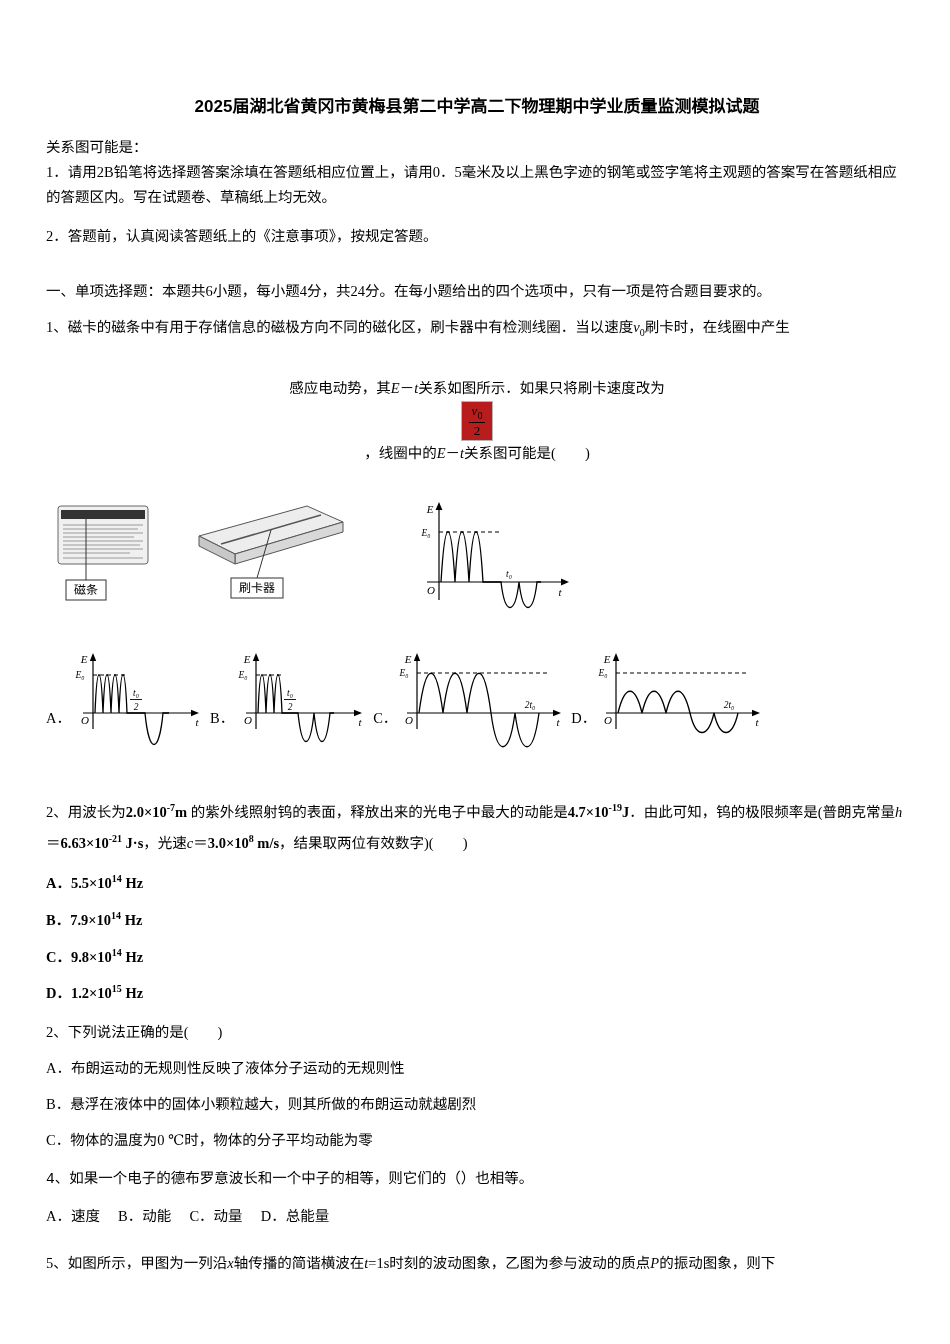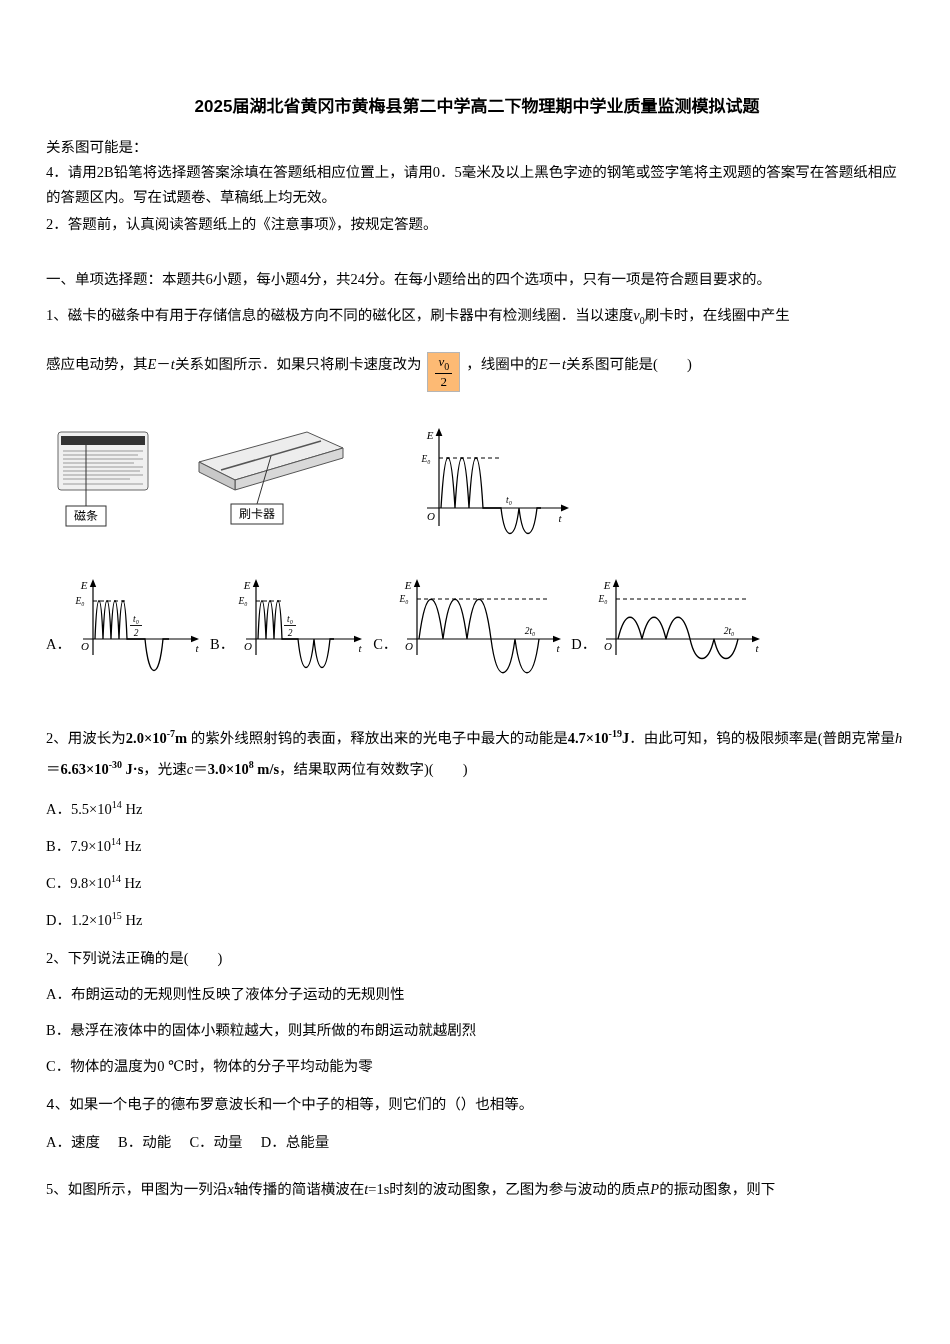--- a/index.html
+++ b/index.html
@@ -9,40 +9,40 @@
     font-family:"Liberation Serif","DejaVu Serif",serif;
     color:#000;
   }
   .page { width:950px; height:1344px; padding:95px 42px 40px 46px; overflow:hidden; background:#fff; }
   .title {
     font-family:"Liberation Sans","DejaVu Sans",sans-serif;
     font-size:17px; font-weight:bold; text-align:center; line-height:1.4;
   }
   .text { font-size:14.5px; line-height:1.72; }
   .notice-header { margin-top:16px; }
-  .notice-item2 { margin-top:2px; }
+  .notice-item2 { margin-top:14px; }
   .section-header { margin-top:30px; }
   .q1-line1 { margin-top:12px; }
-  .q1-line2 { margin-top:22px; display:flex; flex-wrap:nowrap; }
+  .q1-line2 { margin-top:34px; display:flex; align-items:center; flex-wrap:nowrap;flex-direction:column; }
   .frac {
     display:inline-block; text-align:center; vertical-align:middle;
     margin:0 6px; font-size:13px; line-height:1.25;
-    border:1px solid #b5b5b5; padding:1px 7px; background:#fdba74;
+    border:1px solid #b5b5b5; padding:1px 7px; background:#b91c1c;
   }
   .frac .num { display:block; border-bottom:1px solid #000; padding:0 3px; }
   .frac .den { display:block; }
   .figures-row { display:flex; align-items:flex-start; margin-top:34px; margin-left:8px; }
   .fig-gap1 { margin-left:32px; }
   .fig-gap2 { margin-left:62px; }
   .options-row { display:flex; align-items:flex-end; margin-top:26px; }
   .opt { display:flex; align-items:flex-end; margin-right:4px; }
   .opt-label { font-size:14.5px; margin-bottom:36px; white-space:nowrap; }
   .q2-text { margin-top:34px; line-height:2.15; }
   .opt-line { margin-top:11px; }
-  .q2-opt { font-weight:normal; }
+  .q2-opt { font-weight:bold; }
   .q3-text { margin-top:14px; }
   .q4-text { margin-top:14px;font-family:Liberation Mono, monospace; }
   .q4-opts { margin-top:12px; }
   .q5-text { margin-top:22px; }
   sup { font-size:10px; }
   sub { font-size:10px; }
   .fig { display:block; }
   .fig .axis { stroke:#000; stroke-width:1.2; fill:none; }
   .fig .arrow { fill:#000; stroke:none; }
   .fig .dash { stroke:#000; stroke-width:1; stroke-dasharray:4 3; fill:none; }
@@ -56,21 +56,21 @@
   .fig text.small { font-size:9.5px; }
 </style>
 </head>
 <body>
 
 <div class="page">
 
   <div class="title">2025届湖北省黄冈市黄梅县第二中学高二下物理期中学业质量监测模拟试题</div>
 
   <div class="text notice-header">关系图可能是：</div>
-  <div class="text">4．请用2B铅笔将选择题答案涂填在答题纸相应位置上，请用0．5毫米及以上黑色字迹的钢笔或签字笔将主观题的答案写在答题纸相应的答题区内。写在试题卷、草稿纸上均无效。</div>
+  <div class="text">1．请用2B铅笔将选择题答案涂填在答题纸相应位置上，请用0．5毫米及以上黑色字迹的钢笔或签字笔将主观题的答案写在答题纸相应的答题区内。写在试题卷、草稿纸上均无效。</div>
   <div class="text notice-item2">2．答题前，认真阅读答题纸上的《注意事项》，按规定答题。</div>
 
   <div class="text section-header">一、单项选择题：本题共6小题，每小题4分，共24分。在每小题给出的四个选项中，只有一项是符合题目要求的。</div>
 
   <div class="text q1-line1">1、磁卡的磁条中有用于存储信息的磁极方向不同的磁化区，刷卡器中有检测线圈．当以速度<i>v</i><sub>0</sub>刷卡时，在线圈中产生</div>
 
   <div class="text q1-line2">
     <span>感应电动势，其<i>E</i>－<i>t</i>关系如图所示．如果只将刷卡速度改为</span>
     <span class="frac">
       <span class="num"><i>v</i><sub>0</sub></span>
@@ -207,21 +207,21 @@
         <path class="wave" d="M22,62 C29,33 39,33 46,62 C53,33 63,33 70,62 C77,33 87,33 94,62 C100,88 112,88 118,62 C124,88 136,88 142,62"></path>
         <text x="11" y="12" text-anchor="middle">E</text>
         <text class="small" x="7" y="25" text-anchor="middle">E₀</text>
         <text class="small" x="133" y="57" text-anchor="middle">2t₀</text>
         <text x="12" y="73" text-anchor="middle">O</text>
         <text x="161" y="75" text-anchor="middle">t</text>
       </svg>
     </div>
   </div>
 
-  <div class="text q2-text">2、用波长为<b>2.0×10<sup>-7</sup>m</b> 的紫外线照射钨的表面，释放出来的光电子中最大的动能是<b>4.7×10<sup>-19</sup>J</b>．由此可知，钨的极限频率是(普朗克常量<i>h</i>＝<b>6.63×10<sup>-30</sup> J·s</b>，光速<i>c</i>＝<b>3.0×10<sup>8</sup> m/s</b>，结果取两位有效数字)(  )</div>
+  <div class="text q2-text">2、用波长为<b>2.0×10<sup>-7</sup>m</b> 的紫外线照射钨的表面，释放出来的光电子中最大的动能是<b>4.7×10<sup>-19</sup>J</b>．由此可知，钨的极限频率是(普朗克常量<i>h</i>＝<b>6.63×10<sup>-21</sup> J·s</b>，光速<i>c</i>＝<b>3.0×10<sup>8</sup> m/s</b>，结果取两位有效数字)(  )</div>
   <div class="text opt-line q2-opt">A．5.5×10<sup>14</sup> Hz</div>
   <div class="text opt-line q2-opt">B．7.9×10<sup>14</sup> Hz</div>
   <div class="text opt-line q2-opt">C．9.8×10<sup>14</sup> Hz</div>
   <div class="text opt-line q2-opt">D．1.2×10<sup>15</sup> Hz</div>
 
   <div class="text q3-text">2、下列说法正确的是(　　)</div>
   <div class="text opt-line">A．布朗运动的无规则性反映了液体分子运动的无规则性</div>
   <div class="text opt-line">B．悬浮在液体中的固体小颗粒越大，则其所做的布朗运动就越剧烈</div>
   <div class="text opt-line">C．物体的温度为0 ℃时，物体的分子平均动能为零</div>
 

